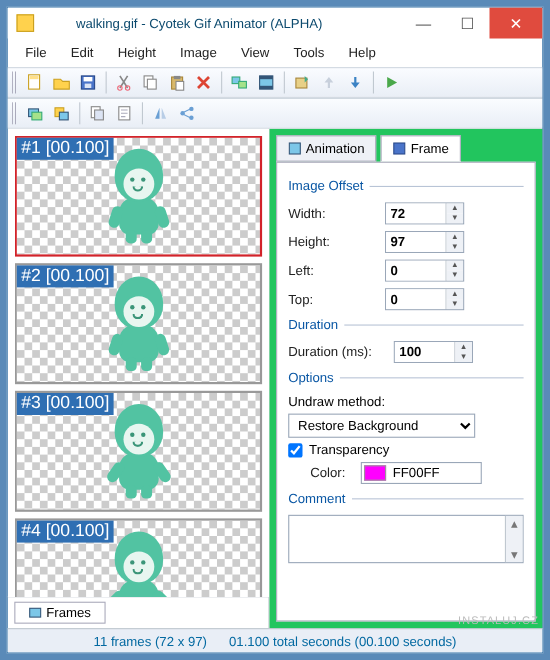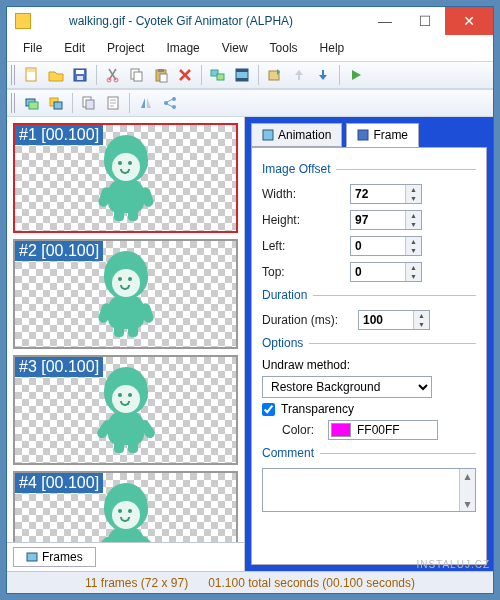--- a/index.html
+++ b/index.html
@@ -29,39 +29,39 @@
   .char .eye { position:absolute; top:26px; width:4px; height:4px; background:#3b9578; border-radius:50%; }
   .char .eye.l{left:24px;} .char .eye.r{left:34px;}
   .char .mouth { position:absolute; top:34px; left:26px; width:10px; height:5px; border:2px solid #3b9578; border-top:none; border-radius:0 0 8px 8px; }
   .char .body { position:absolute; top:44px; left:14px; width:36px; height:34px; background:#52c3a2; border-radius:14px 14px 10px 10px; }
   .char .arm { position:absolute; top:52px; width:10px; height:20px; background:#52c3a2; border-radius:6px; }
   .char .arm.l{left:6px; transform:rotate(18deg);} .char .arm.r{right:6px; transform:rotate(-18deg);}
   .char .leg { position:absolute; bottom:0; width:10px; height:12px; background:#52c3a2; border-radius:4px; }
   .char .leg.l{left:20px;} .char .leg.r{left:34px;}
   .btabs { border-top: 1px solid #c0c8d0; padding: 4px 6px; display:flex; }
   .btab { border: 1px solid #aab; background:#fff; padding: 2px 12px; display:flex; align-items:center; gap:4px;}
-  .right { flex: 1; display: flex; flex-direction: column; background: #1d4ed8; }
+  .right { flex: 1; display: flex; flex-direction: column; background: #22c55e; }
   .rtabs { display: flex; padding: 6px 6px 0; gap: 4px; }
   .rtab { border: 1px solid #aab; background: #eef1f6; padding: 4px 10px; display:flex; align-items:center; gap:4px; }
   .rtab.active { background: #fff; border-bottom-color: #fff; }
   .rpanel { flex: 1; background: #fff; margin: 0 6px 6px; border: 1px solid #aab; padding: 8px 10px; overflow-y:auto;}
   .group-title { color: #0a57a4; margin: 6px 0 8px; display:flex; align-items:center; gap:6px;}
   .group-title::after { content:""; flex:1; height:1px; background:#b8c4d6; }
   .frow { display: flex; align-items: center; margin: 3px 0 6px; gap: 6px; }
   .frow label { width: 82px; color: #222; }
   .spin { display:flex; border:1px solid #9aa7b8; background:#fff; width: 72px; }
   .spin input { border:none; width: 54px; padding: 2px 4px; outline:none;font-weight:bold; }
   .spinbtns { width:16px; display:flex; flex-direction:column; border-left:1px solid #c0c8d0;}
   .spinbtns span { flex:1; font-size:7px; text-align:center; line-height:9px; color:#555; background:#eef1f6;}
   .fullinput { border:1px solid #9aa7b8; padding:2px 4px; width: 170px; background:#fff;}
   .check { display:flex; align-items:center; gap:6px; margin:4px 0;}
   .colorbox { width:20px; height:14px; background:#ff00ff; border:1px solid #999; }
   .commentbox { border:1px solid #9aa7b8; height:44px; background:#fff; position:relative; }
   .commentbox .sb { position:absolute; right:0; top:0; bottom:0; width:16px; background:#eef1f6; border-left:1px solid #c0c8d0; display:flex; flex-direction:column; justify-content:space-between; align-items:center; font-size:8px; color:#777;}
-  .statusbar { height: 22px; background: #e9eef6; border-top: 1px solid #c0c8d0; display: flex; align-items: center; padding: 0 24px; color: #a16207; gap:20px; justify-content:center;}
+  .statusbar { height: 22px; background: #e9eef6; border-top: 1px solid #c0c8d0; display: flex; align-items: center; padding: 0 24px; color: #0369a1; gap:20px; justify-content:center;}
   .watermark { position:absolute; right:10px; bottom:30px; font-size:10px; color:#bbb; letter-spacing:1px; transform:rotate(0deg); pointer-events:none;}
   svg { display:block; }
 </style>
 </head>
 <body>
 
 <div class="window">
 
   <div class="titlebar">
     <div class="appicon"></div>
@@ -69,21 +69,21 @@
     <div class="winbtns">
       <div class="winbtn">—</div>
       <div class="winbtn">☐</div>
       <div class="winbtn close">✕</div>
     </div>
   </div>
 
   <div class="menubar">
     <div class="menuitem">File</div>
     <div class="menuitem">Edit</div>
-    <div class="menuitem">Project</div>
+    <div class="menuitem">Height</div>
     <div class="menuitem">Image</div>
     <div class="menuitem">View</div>
     <div class="menuitem">Tools</div>
     <div class="menuitem">Help</div>
   </div>
 
   <div class="toolbar">
     <div class="grip"></div>
     <div class="tbtn">
         <svg width="16" height="16">

